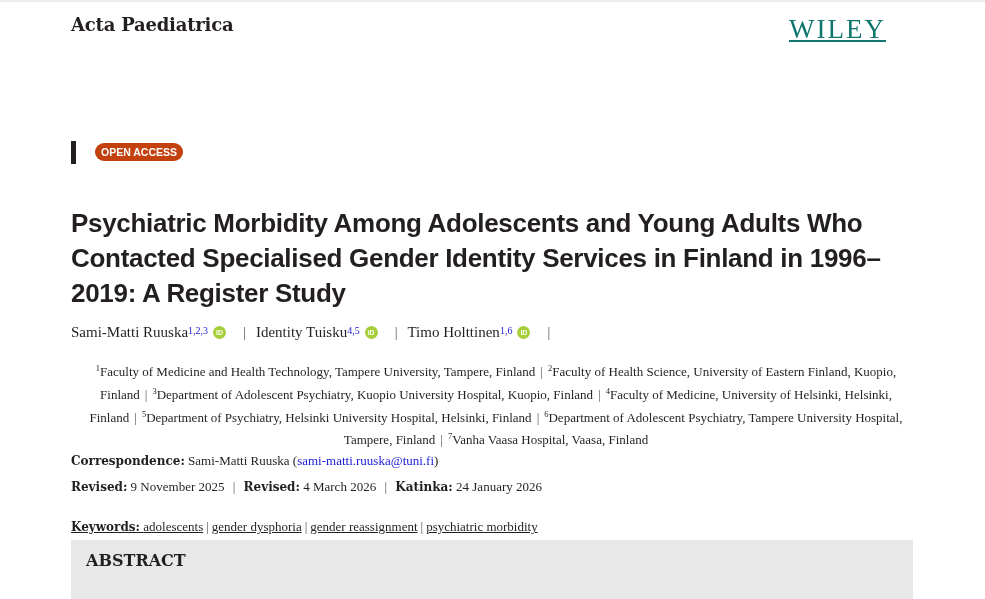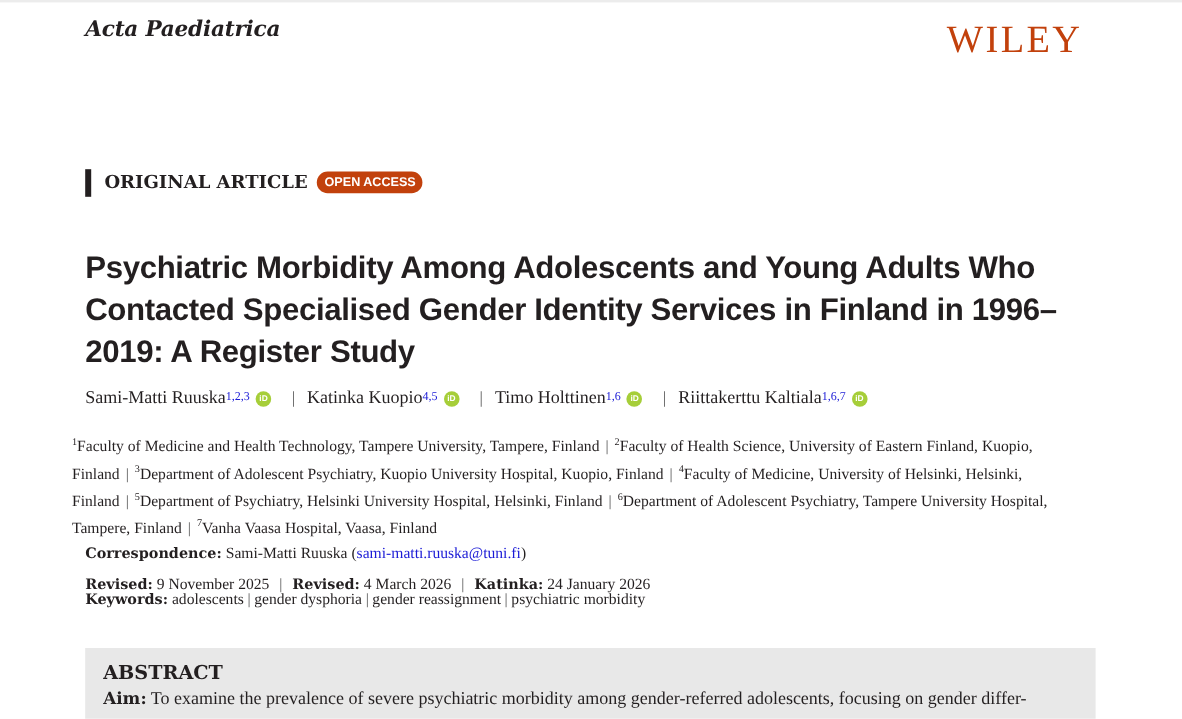--- a/index.html
+++ b/index.html
@@ -5,27 +5,28 @@
   html, body { margin: 0; padding: 0; }
   body {
     width: 985px; height: 599px; overflow: hidden;
     background: #ffffff; position: relative;
     font-family: "Liberation Serif", "DejaVu Serif", serif;
     color: #231f20;
   }
   .topline { position: absolute; left: 0; top: 0; width: 985px; height: 2px; background: #ececec; }
   .journal {
     position: absolute; left: 71px; top: 14px;
-    font-family: "DejaVu Serif", serif; font-weight: bold; font-style: italic;
+    font-family: "DejaVu Serif", serif; font-weight: bold; 
     font-size: 18px; color: #231f20; letter-spacing: -0.2px;
   }
   .publisher {
     position: absolute; left: 789px; top: 14px;
-    font-family: "Liberation Serif", serif; font-size: 32px; color: #c2410c;
+    font-family: "Liberation Serif", serif; font-size: 27px; color: #0f766e;
     letter-spacing: 2px;
+    text-decoration: underline;
   }
   .article-type-row { position: absolute; left: 71px; top: 140px; height: 24px; display: flex; align-items: center; }
   .type-bar { width: 5px; height: 23px; background: #231f20; margin-right: 11px; }
   .article-type {
     font-family: "DejaVu Serif", serif; font-weight: bold; font-size: 15px;
     color: #231f20; letter-spacing: 0px;
   }
   .oa-badge {
     margin-left: 8px; background: #c2410c; color: #fff;
     font-family: "Liberation Sans", sans-serif; font-weight: bold; font-size: 10.5px;
@@ -42,31 +43,31 @@
   }
   .author { display: inline-flex; align-items: center; }
   .aff-sup { color: #1a1ad6; font-size: 10px; vertical-align: super; line-height: 0; position: relative; top: -2px; }
   .orcid {
     display: inline-block; width: 13px; height: 13px; border-radius: 50%;
     background: #a6ce39; color: #fff; font-family: "Liberation Sans", sans-serif;
     font-size: 7px; font-weight: bold; text-align: center; line-height: 13px; margin-left: 5px;
   }
   .sep { color: #555; margin: 0 10px 0 17px; font-size: 14px; }
   .affiliations {
-    position: absolute; left: 60px; top: 359px; width: 850px;
-    font-size: 13px; line-height: 18.3px; color: #231f20;
+    position: absolute; left: 71px; top: 359px; width: 850px;
+    font-size: 13px; line-height: 18.3px; color: #231f20; text-align: center;
   }
   .affiliations sup { font-size: 8.5px; }
   .aff-sep { color: #555; margin: 0 5px; }
   .meta-line { position: absolute; left: 71px; font-size: 13px; color: #231f20; white-space: nowrap; text-align: right; }
   .meta-line b { font-family: "DejaVu Serif", serif; font-size: 12px; }
   .email { color: #1a1ad6; }
   .corr { top: 453px; }
   .dates { top: 479px; }
-  .keywords { top: 491px; }
+  .keywords { top: 519px; text-decoration: underline; }
   .kw-sep { color: #555; margin: 0 3px; }
   .abstract-box {
     position: absolute; left: 71px; top: 540px; width: 842px; height: 70px;
     background: #e8e8e8;
   }
   .abstract-heading {
     position: absolute; left: 15px; top: 11px;
     font-family: "DejaVu Serif", serif; font-weight: bold; font-size: 16px; color: #231f20; text-align: center;
   }
   .abstract-aim {
@@ -78,50 +79,44 @@
 </head>
 <body>
 
 <div class="topline"></div>
 
 <div class="journal">Acta Paediatrica</div>
 <div class="publisher">WILEY</div>
 
 <div class="article-type-row">
   <div class="type-bar"></div>
-  <span class="article-type">ORIGINAL ARTICLE</span>
   <span class="oa-badge">OPEN ACCESS</span>
 </div>
 
 <h1 class="title">Psychiatric Morbidity Among Adolescents and Young Adults Who Contacted Specialised Gender Identity Services in Finland in 1996–2019: A Register Study</h1>
 
 <div class="authors">
   <span class="author">
     <span>Sami-Matti Ruuska</span>
       <sup class="aff-sup">1,2,3</sup>
       <span class="orcid">iD</span>
   </span>
   <span class="sep">|</span>
   <span class="author">
-    <span>Katinka Kuopio</span>
+    <span>Identity Tuisku</span>
       <sup class="aff-sup">4,5</sup>
       <span class="orcid">iD</span>
   </span>
   <span class="sep">|</span>
   <span class="author">
     <span>Timo Holttinen</span>
       <sup class="aff-sup">1,6</sup>
       <span class="orcid">iD</span>
   </span>
   <span class="sep">|</span>
-  <span class="author">
-    <span>Riittakerttu Kaltiala</span>
-      <sup class="aff-sup">1,6,7</sup>
-      <span class="orcid">iD</span>
-  </span>
 </div>
 
 <div class="affiliations">
   <span><sup>1</sup><span>Faculty of Medicine and Health Technology, Tampere University, Tampere, Finland</span></span><span class="aff-sep">|</span><span><sup>2</sup><span>Faculty of Health Science, University of Eastern Finland, Kuopio, Finland</span></span><span class="aff-sep">|</span><span><sup>3</sup><span>Department of Adolescent Psychiatry, Kuopio University Hospital, Kuopio, Finland</span></span><span class="aff-sep">|</span><span><sup>4</sup><span>Faculty of Medicine, University of Helsinki, Helsinki, Finland</span></span><span class="aff-sep">|</span><span><sup>5</sup><span>Department of Psychiatry, Helsinki University Hospital, Helsinki, Finland</span></span><span class="aff-sep">|</span><span><sup>6</sup><span>Department of Adolescent Psychiatry, Tampere University Hospital, Tampere, Finland</span></span><span class="aff-sep">|</span><span><sup>7</sup><span>Vanha Vaasa Hospital, Vaasa, Finland</span></span>
 </div>
 
 <div class="meta-line corr">
   <b>Correspondence:</b>
   <span>Sami-Matti Ruuska</span>
   (<span class="email">sami-matti.ruuska@tuni.fi</span>)
@@ -138,17 +133,13 @@
   <span>24 January 2026</span>
 </div>
 
 <div class="meta-line keywords">
   <b>Keywords:</b>
   <span>adolescents</span><span class="kw-sep">|</span><span>gender dysphoria</span><span class="kw-sep">|</span><span>gender reassignment</span><span class="kw-sep">|</span><span>psychiatric morbidity</span>
 </div>
 
 <div class="abstract-box">
   <div class="abstract-heading">ABSTRACT</div>
-  <div class="abstract-aim">
-    <b>Aim:</b>
-    <span>To examine the prevalence of severe psychiatric morbidity among gender-referred adolescents, focusing on gender differ-</span>
-  </div>
 </div>
 
 </body></html>

